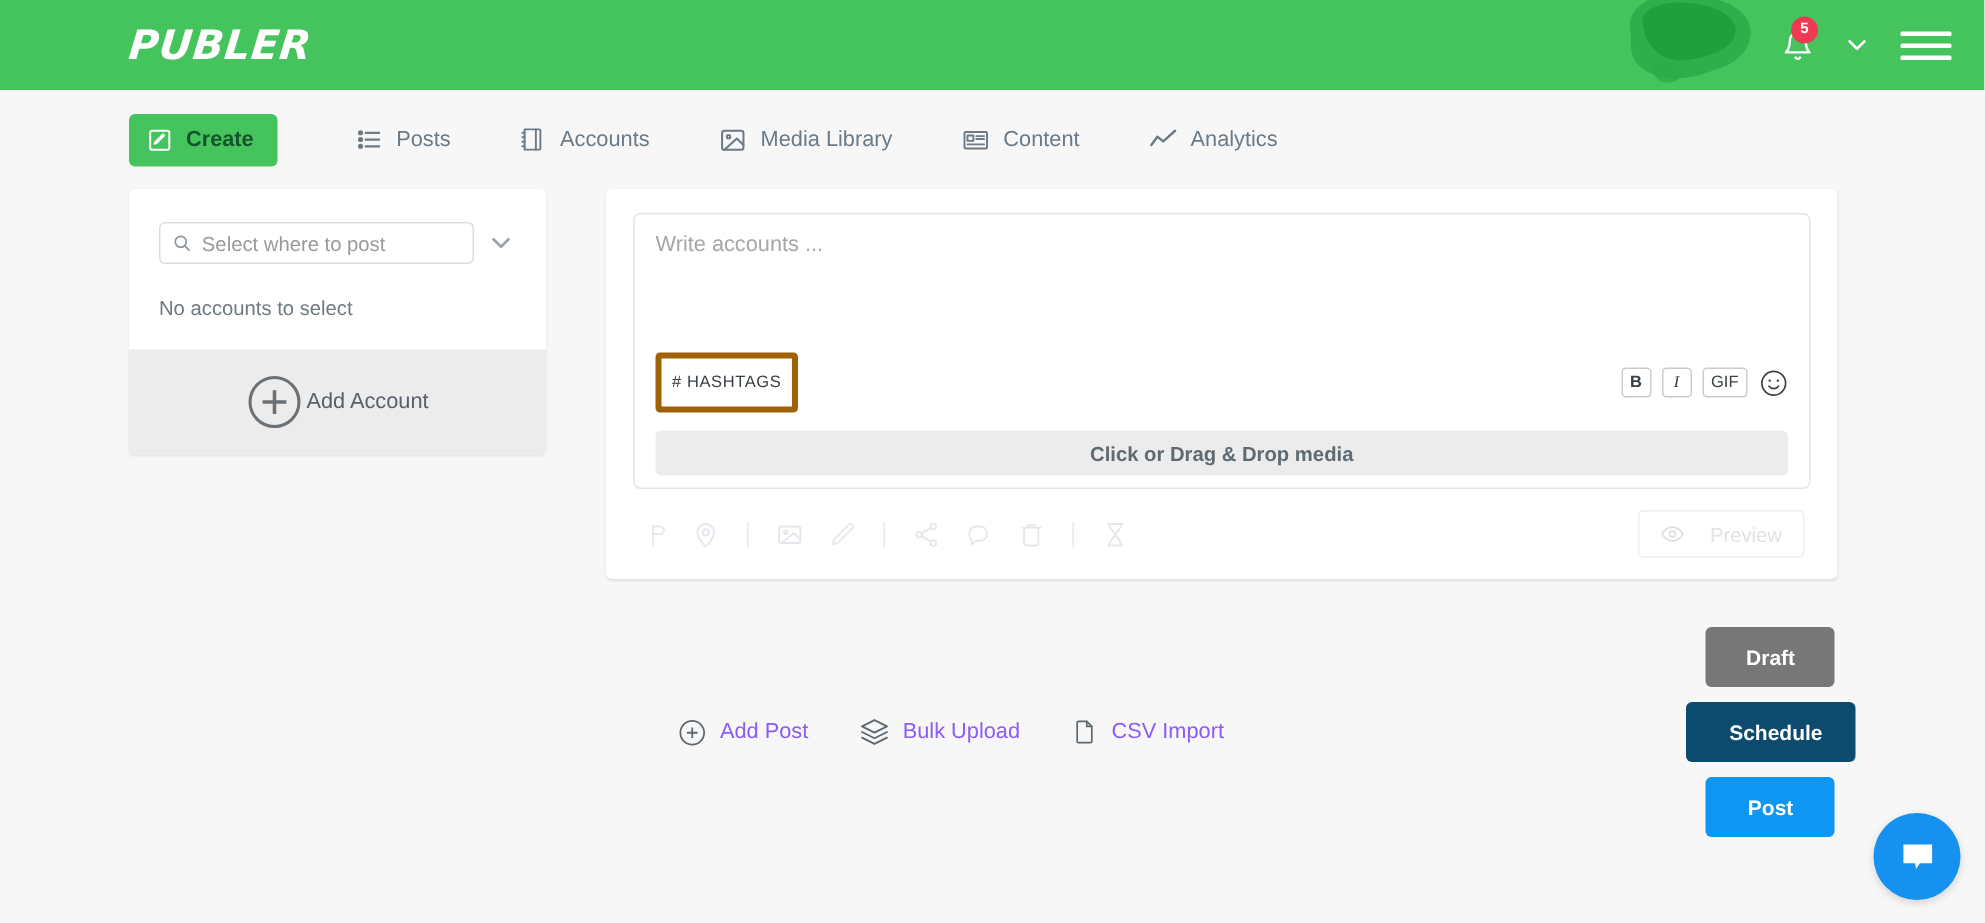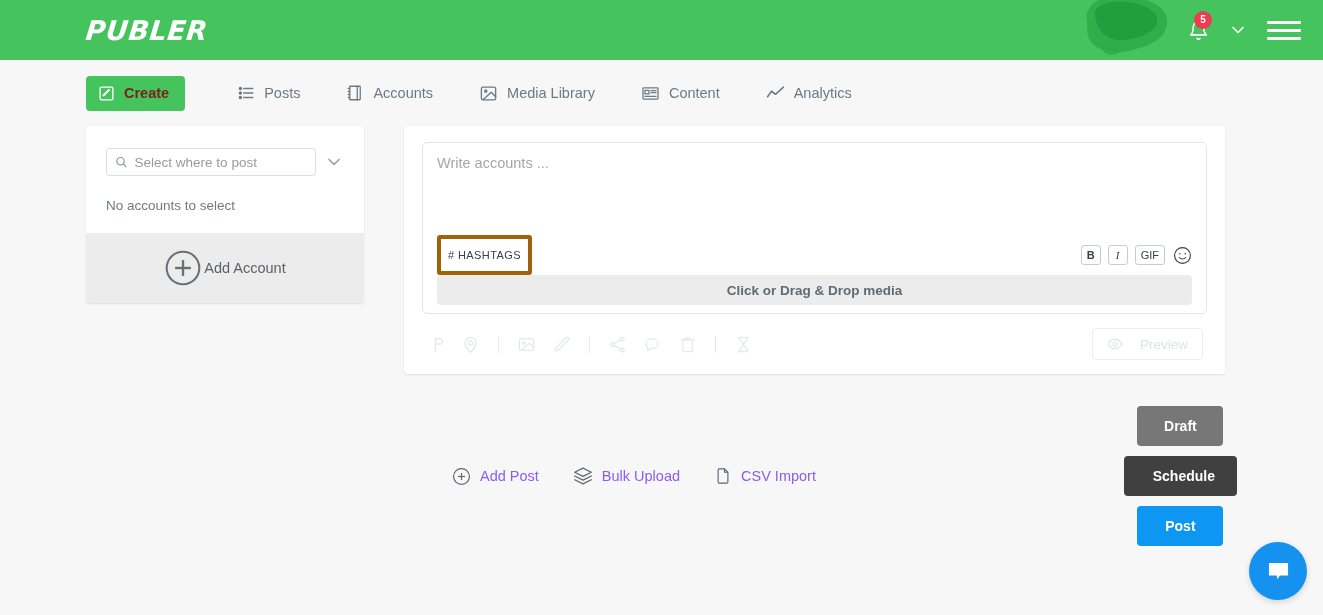--- a/index.html
+++ b/index.html
@@ -96,21 +96,21 @@
     color: #6b7a86;
     font-size: 14.5px;
     margin-right: 38px;
     padding: 7px 4px;
     cursor: pointer;
     white-space: nowrap;
   }
   .nav-item .ico { display: flex; align-items: center; }
   .nav-item.active {
     background: #45c45e;
-    color: #7f1d1d;
+    color: #14532d;
     border-radius: 4px;
     padding: 9px 16px 9px 12px;
     font-weight: bold;
     margin-right: 48px;
   }
 
   
   .content {
     display: flex;
     padding: 0 86px;
@@ -216,20 +216,21 @@
     cursor: pointer;
   }
   .fmt-btn.bold { font-weight: bold; }
   .fmt-btn.italic { font-style: italic; font-family: "Liberation Serif", serif; }
   .emoji-btn {
     width: 20px; height: 20px;
     cursor: pointer;
     display: flex; align-items: center; justify-content: center;
   }
   .dropzone {
+    margin-top: 12px;
     background: #ececec;
     border-radius: 4px;
     height: 30px;
     display: flex;
     align-items: center;
     justify-content: center;
     color: #5f6b72;
     font-size: 13.5px;
     font-weight: bold;
     cursor: pointer;
@@ -290,21 +291,21 @@
     border-radius: 4px;
     height: 40px;
     padding: 0 22px;
     color: #fff;
     font-size: 14px;
     font-weight: bold;
     font-family: "Liberation Sans", sans-serif;
     cursor: pointer;
   }
   .btn-draft { background: #777777; min-width: 86px; }
-  .btn-schedule { background: #404040; min-width: 86px; padding-left: 29px; }
+  .btn-schedule { background: #0c4a6e; min-width: 86px; padding-left: 29px; }
   .btn-post { background: #0d96f2; min-width: 86px; }
 
   
   .chat-fab {
     position: absolute;
     right: 16px; bottom: 15px;
     width: 58px; height: 58px;
     border-radius: 50%;
     background: #1592f0;
     display: flex; align-items: center; justify-content: center;

